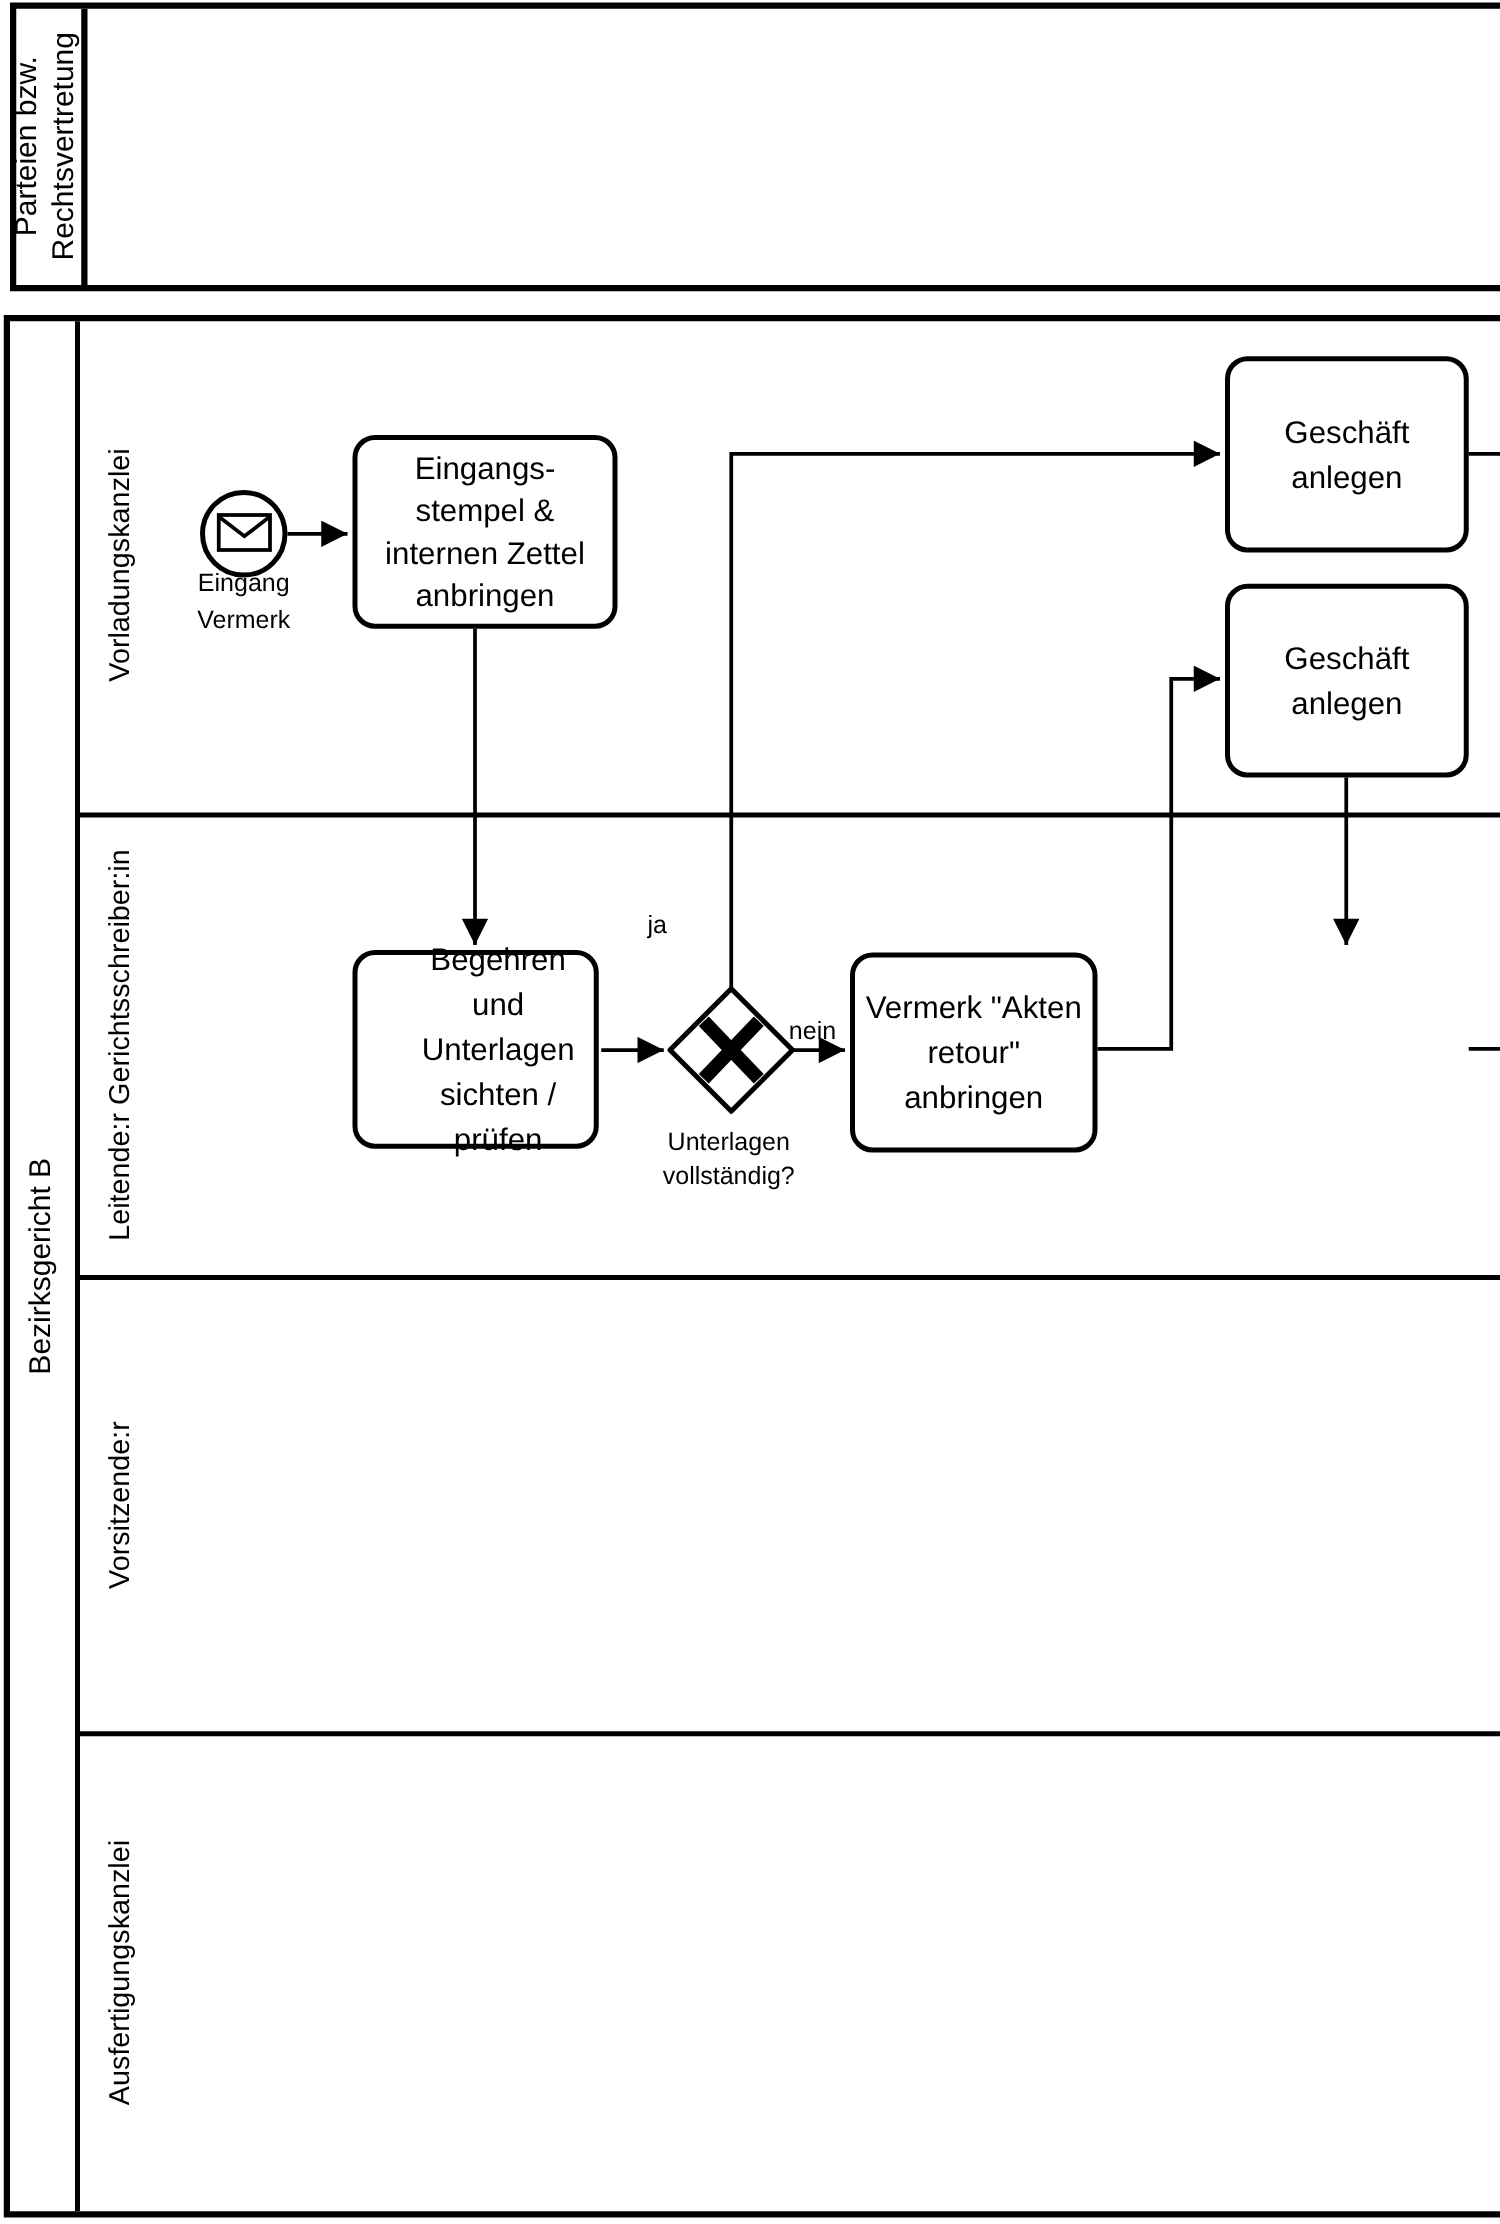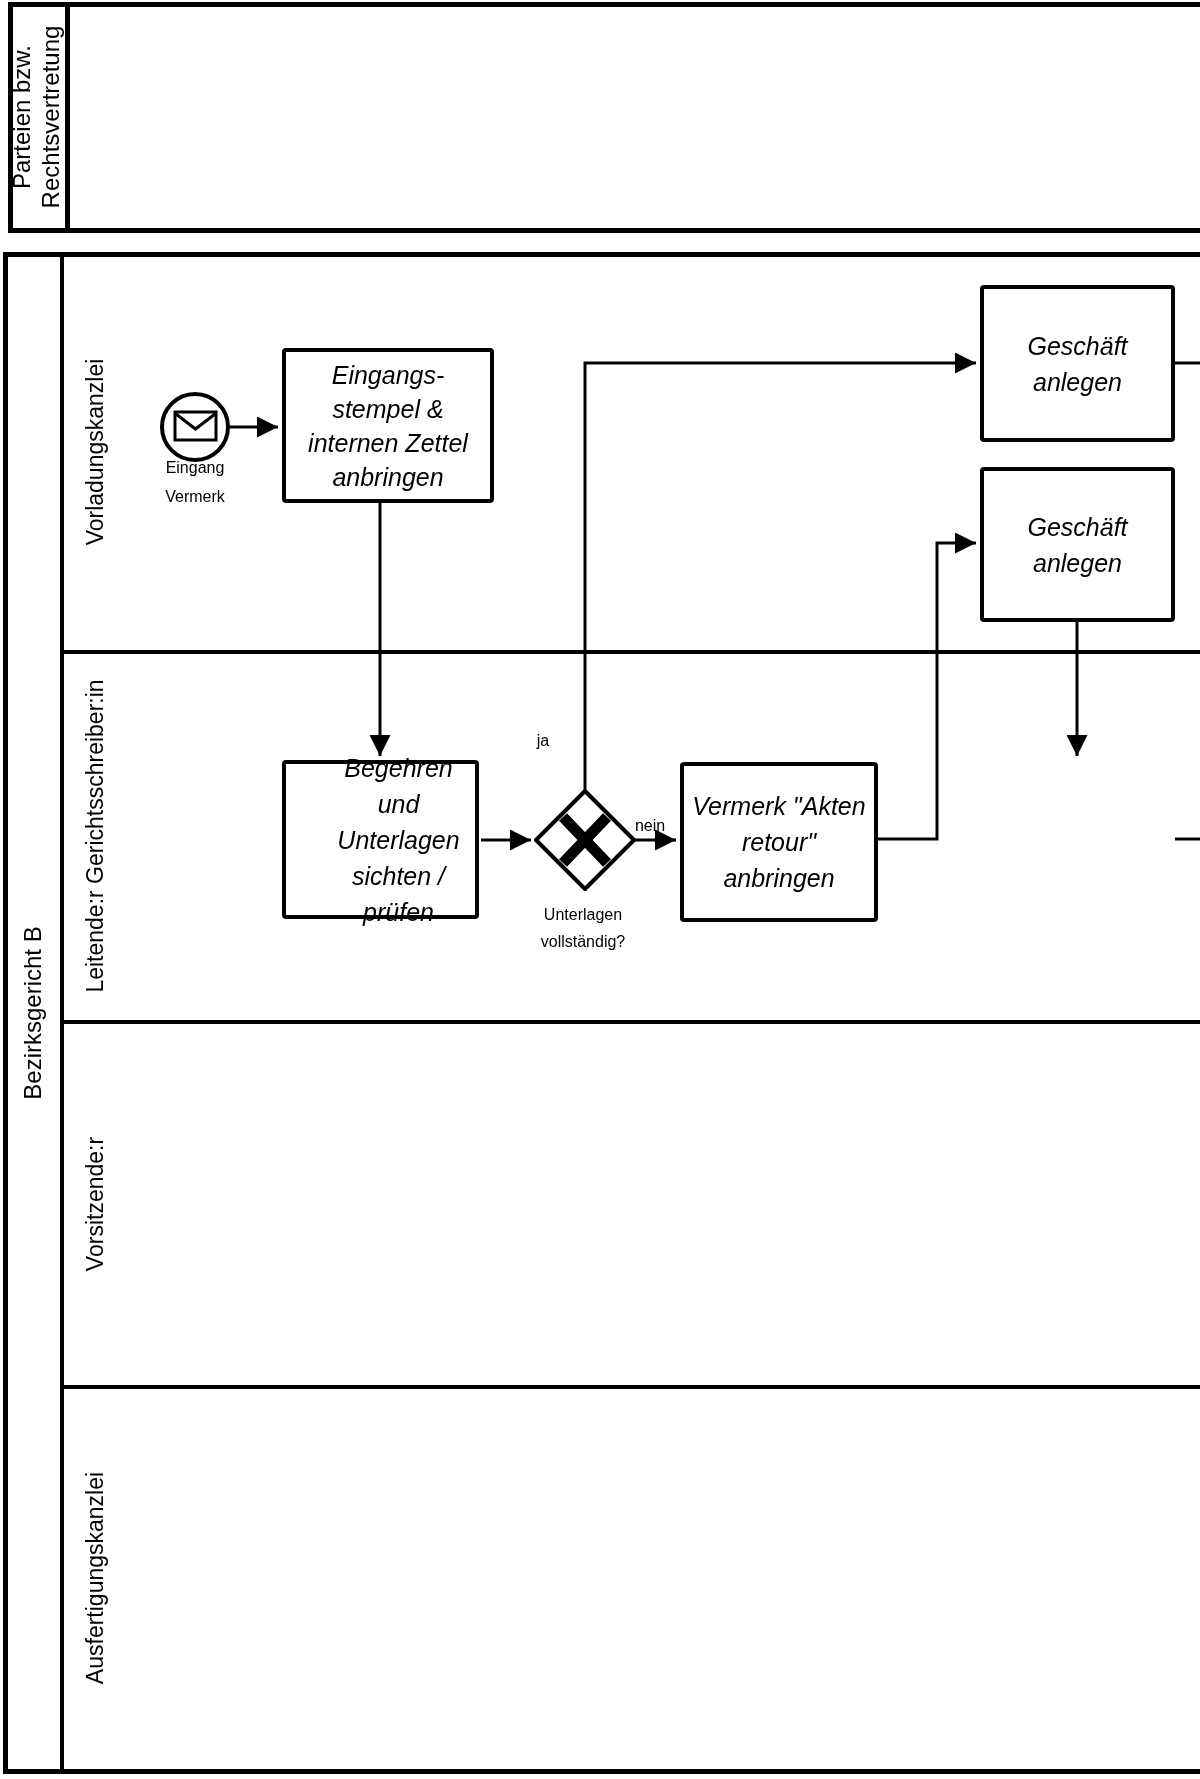--- a/index.html
+++ b/index.html
@@ -9,25 +9,25 @@
     font-family:"Liberation Sans",sans-serif;
   }
   .pool{position:absolute;box-sizing:border-box;border:5px solid #000;background:transparent;}
   .vline,.hline{position:absolute;background:#000;}
   .rot{
     position:absolute;transform:rotate(-90deg);transform-origin:center center;
     text-align:center;white-space:nowrap;font-size:23px;line-height:29px;
     display:flex;flex-direction:column;justify-content:center;align-items:center;
   }
   .task{
-    position:absolute;box-sizing:border-box;border:4px solid #000;border-radius:4px;
+    position:absolute;box-sizing:border-box;border:4px solid #000;border-radius:18px;
     background:#fff;display:flex;flex-direction:column;align-items:center;justify-content:center;
-    font-size:25px;line-height:36px;text-align:center;font-style:italic;
+    font-size:25px;line-height:36px;text-align:center;
   }
-  .edge-label{position:absolute;font-size:16px;line-height:27px;text-align:center;}
+  .edge-label{position:absolute;font-size:20px;line-height:27px;text-align:center;}
   svg{position:absolute;left:0;top:0;}
 </style>
 </head>
 <body>
 
 <div id="canvas">
 
   <div class="pool" style="left:8px;top:2px;width:1202px;height:231px;"></div>
   <div class="vline" style="left:65px;top:7px;width:5px;height:221px;"></div>
   <div class="rot" style="left:-74px;top:88px;width:220px;height:58px;font-size:24px;">
@@ -127,21 +127,21 @@
   <div class="edge-label" style="left:103px;top:453px;width:184px;line-height:29px;">
       <div>Eingang</div>
       <div>Vermerk</div>
     </div>
 
   <div class="edge-label" style="left:483px;top:901px;width:200px;">
       <div>Unterlagen</div>
       <div>vollständig?</div>
     </div>
 
-  <div class="edge-label" style="left:518px;top:727px;width:50px;text-align:center;">
+  <div class="edge-label" style="left:518px;top:727px;width:50px;text-align:left;">
     <span>ja</span>
   </div>
 
   <div class="edge-label" style="left:605px;top:812px;width:90px;">
     <span>nein</span>
   </div>
 
 </div>
 
 </body></html>

